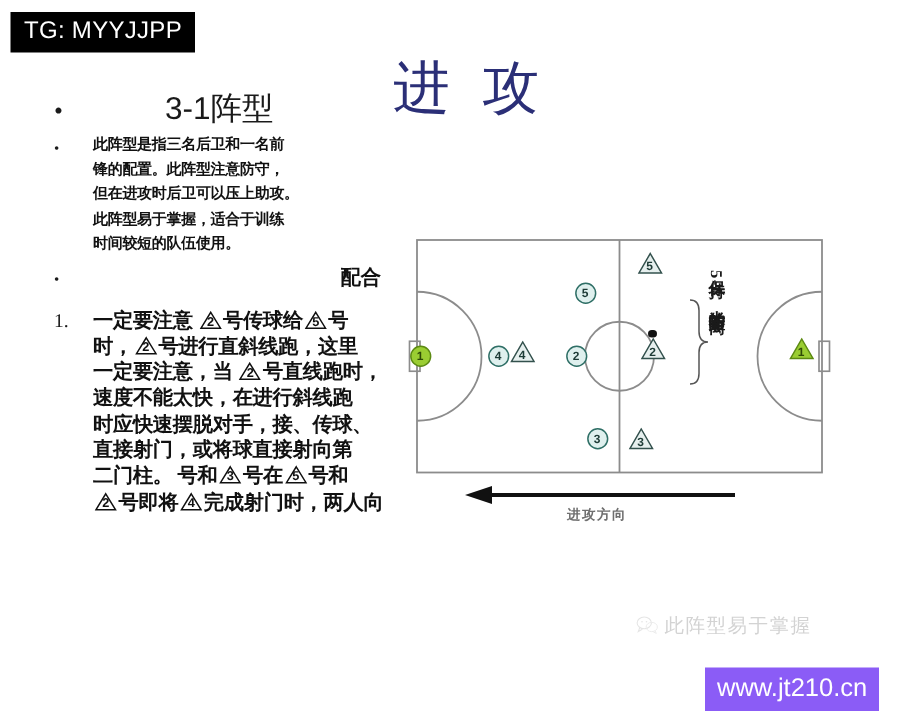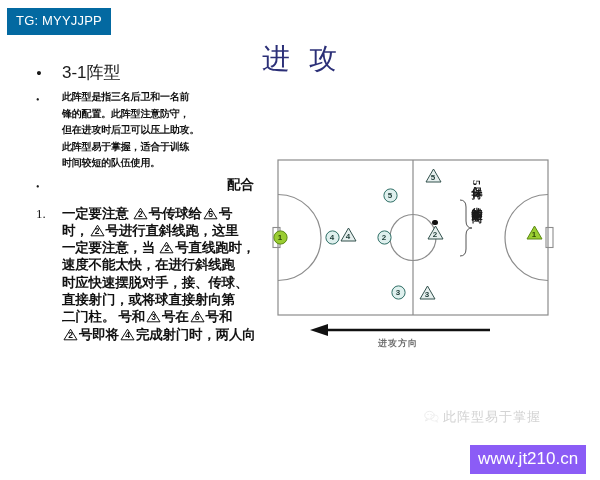--- a/index.html
+++ b/index.html
@@ -7,34 +7,34 @@
     width:600px;height:480px;
     background:#ffffff;
     font-family:"Liberation Serif","DejaVu Serif",serif;
     position:relative;overflow:hidden;
   }
   .page{position:absolute;inset:0;}
 
   
   .tg-badge{
     position:absolute;left:7px;top:8px;
-    background:#0369a1;color:#ffffff;
-    font-family:"Liberation Sans","DejaVu Sans",sans-serif;
-    font-size:13px;line-height:22px;
+    background:#000000;color:#ffffff;
+    font-family:"Liberation Sans","DejaVu Sans",sans-serif;
+    font-size:16px;line-height:22px;
     padding:2px 9px 3px 9px;
     letter-spacing:.2px;
     white-space:nowrap;
   }
 
   
   .slide-title{
     position:absolute;left:262px;top:40px;
     color:#2b2f77;
     font-family:"Liberation Serif","DejaVu Serif",serif;
-    font-size:28px;line-height:38px;font-weight:400;
+    font-size:38px;line-height:38px;font-weight:400;
     letter-spacing:6px;
     white-space:nowrap;
   }
 
   
   .text-col{
     position:absolute;left:36px;top:62px;
     width:218px;height:290px;
     overflow:hidden;
   }
@@ -45,22 +45,23 @@
     text-align:left;
   }
   .bul-body{flex:1 1 auto;min-width:0;}
 
   .head-row{margin:0 0 4px 0;}
   .head-row .bul-mark{
     width:26px;font-size:17px;line-height:22px;padding-top:1px;
   }
   .head-row .bul-body{
     font-family:"Liberation Sans","DejaVu Sans",sans-serif;
-    font-size:17px;line-height:22px;color:#1a1a1a;
-    white-space:nowrap;
+    font-size:21px;line-height:22px;color:#1a1a1a;
+    white-space:nowrap;
+    margin-left:48px;
   }
 
   .para-row{margin:0 0 4px 0;}
   .para-row .bul-mark{
     width:26px;font-size:10px;line-height:17px;padding-top:2px;
   }
   .para-row .bul-body{
     font-size:10px;line-height:16.5px;color:#111;
     font-weight:700;
     letter-spacing:-.2px;

